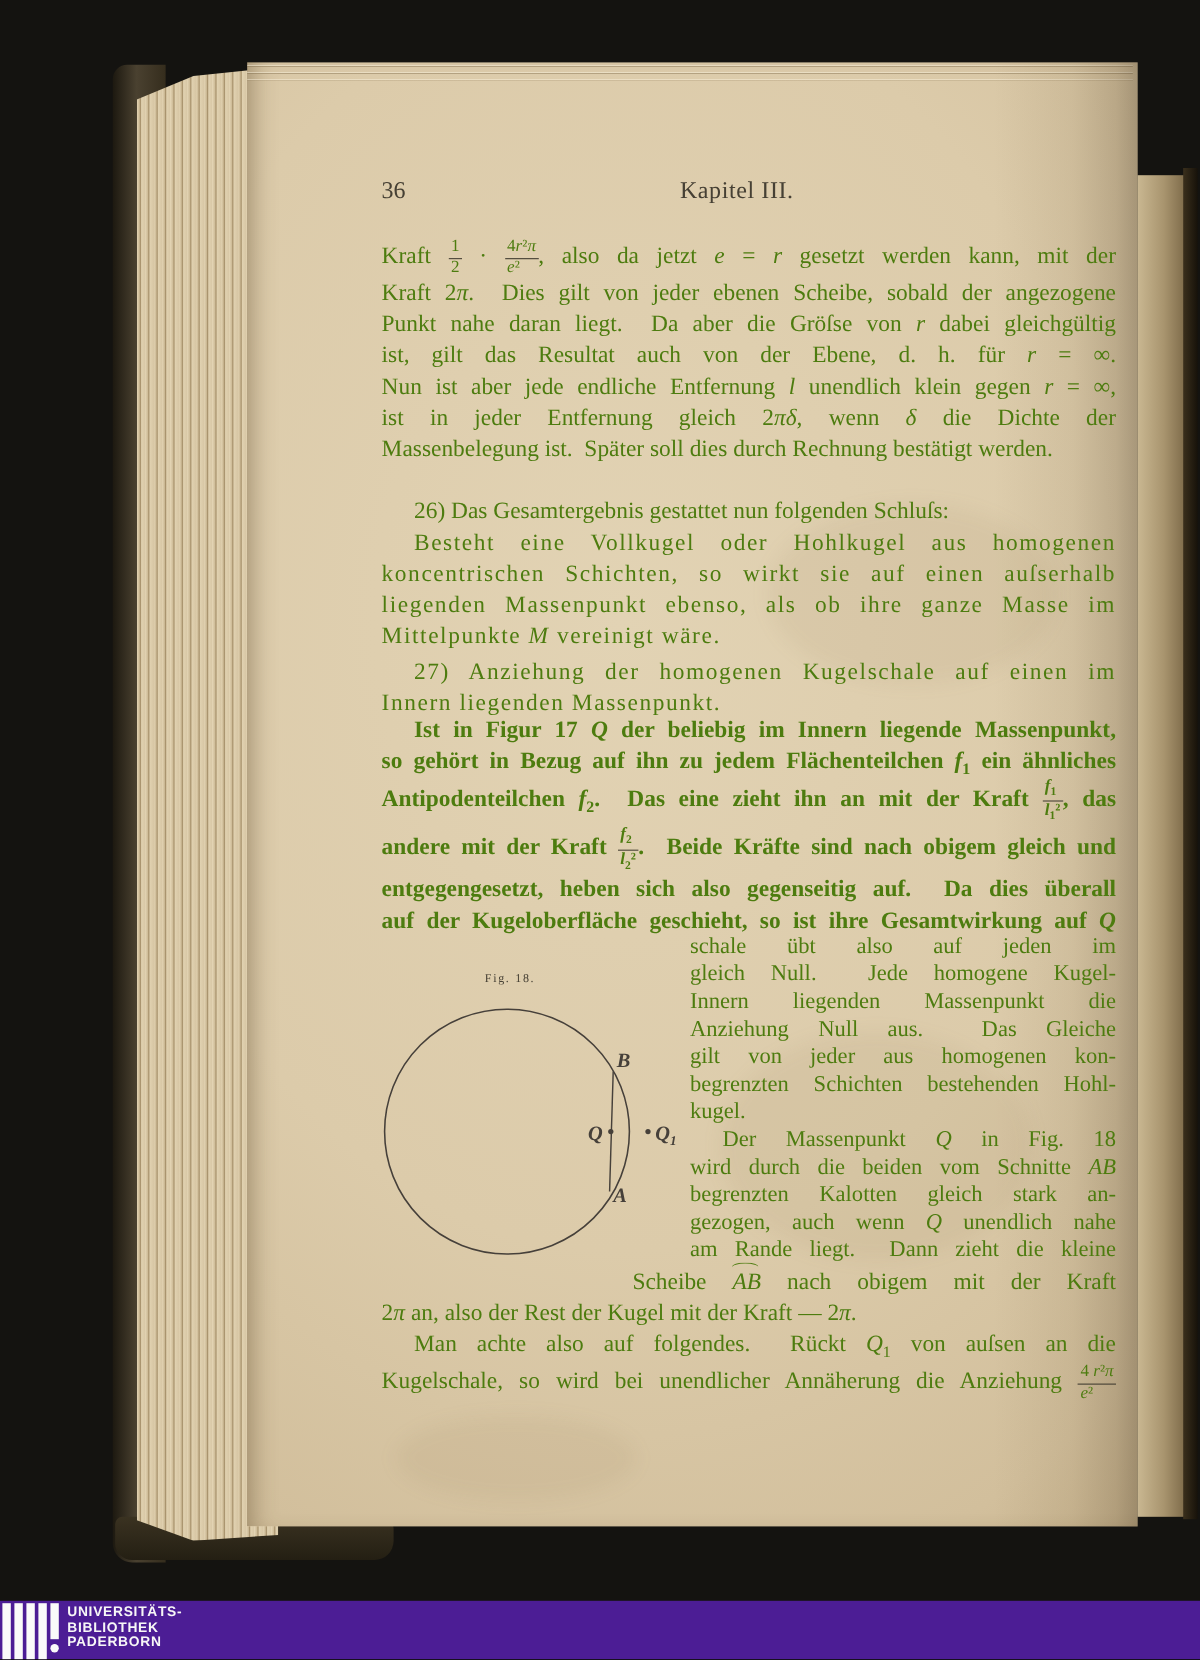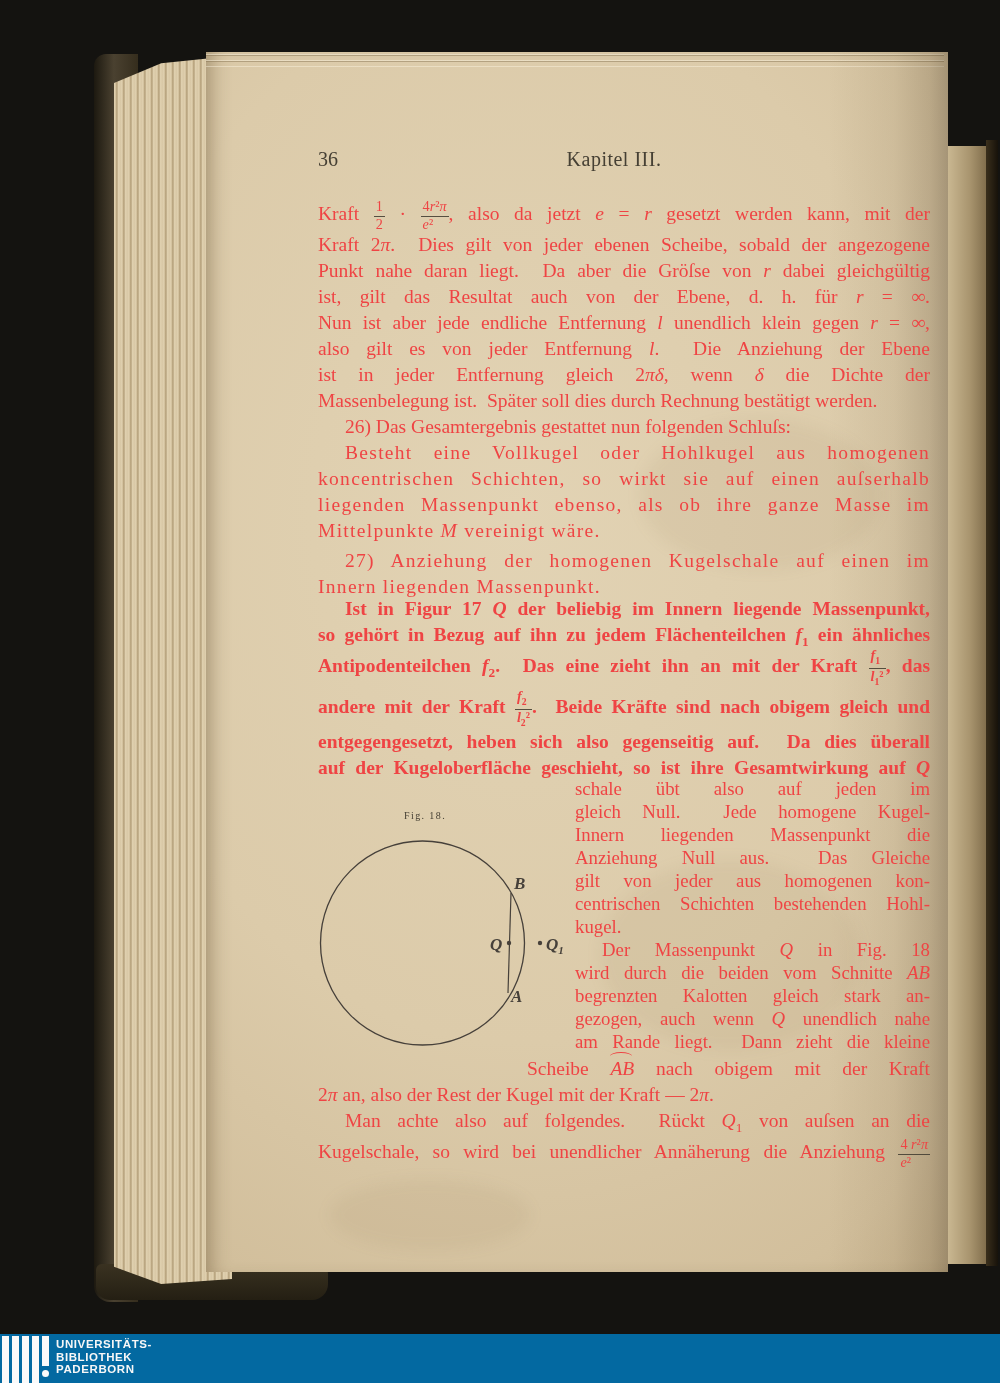--- a/index.html
+++ b/index.html
@@ -27,42 +27,42 @@
   .page-right{position:absolute;left:948px;top:146px;width:40px;height:1118px;
       background:linear-gradient(90deg,#c9b791,#a8946e 55%,#7d6a49);}
   .spine-right{position:absolute;left:986px;top:140px;width:12px;height:1126px;
       background:linear-gradient(90deg,#3a2f1c,#17120a);}
   .stain{position:absolute;border-radius:50%;background:rgba(140,115,75,.08);filter:blur(7px);}
   .stain.s1{left:640px;top:420px;width:240px;height:150px;}
   .stain.s2{left:600px;top:860px;width:260px;height:190px;}
   .stain.s3{left:330px;top:1180px;width:200px;height:70px;}
 
   
-  .tb{position:absolute;font-size:19.5px;color:#ef4444;}
+  .tb{position:absolute;font-size:19.5px;color:#4d7c0f;}
   .line{height:26px;line-height:26px;text-align:justify;text-align-last:justify;text-justify:inter-word;}
   .line.noj{text-align-last:left;}
   .line.ind{padding-left:27px;}
   .line.sp{letter-spacing:1.3px;}
   .line.tall{height:36px;line-height:36px;}
   .line.tall2{height:45px;line-height:45px;}
   .rc .line{height:23px;line-height:23px;font-size:18.8px;}
   .fr{display:inline-block;vertical-align:middle;text-align:center;font-size:73%;line-height:1.08;letter-spacing:0;}
   .fr .n{display:block;border-bottom:1px solid rgba(70,64,52,.9);padding:0 2px 1px;}
   .fr .d{display:block;padding:0 2px;}
   sub{font-size:68%;}
   .arc{position:relative;display:inline-block;}
   .arc::before{content:'';position:absolute;left:0;right:2px;top:-4px;height:7px;
       border-top:1.5px solid currentColor;border-radius:100% 100% 0 0;}
   .hdr-num{position:absolute;left:318px;top:148px;font-size:20px;}
   .hdr-title{position:absolute;left:308px;top:148px;width:612px;text-align:center;font-size:20px;letter-spacing:.5px;}
   .figcap{position:absolute;left:404px;top:810px;font-size:10px;letter-spacing:1.4px;}
   .figsvg{position:absolute;left:312px;top:832px;}
 
   
-  .band{position:absolute;left:0;top:1334px;width:1000px;height:49px;background:#0369a1;}
+  .band{position:absolute;left:0;top:1334px;width:1000px;height:49px;background:#4c1d95;}
   .band .bar{position:absolute;top:2px;width:7px;height:47px;background:#fafafa;}
   .band .bar.b5{height:30px;}
   .band .dot{position:absolute;left:42px;top:36px;width:7px;height:7px;border-radius:50%;background:#fafafa;}
   .band-text{position:absolute;left:56px;top:4px;font-family:"Liberation Sans",sans-serif;
       font-weight:bold;font-size:11.5px;line-height:12.5px;color:#f7f7f7;letter-spacing:.6px;}
 </style>
 </head>
 <body>
 
 <div class="stage">
@@ -79,21 +79,20 @@
 
   <div class="hdr-num">36</div>
   <div class="hdr-title">Kapitel III.</div>
 
   <div class="tb" style="left:318px;top:196px;width:612px;">
       <div class="line tall">Kraft <span class="fr"><span class="n">1</span><span class="d">2</span></span> · <span class="fr"><span class="n">4<i>r</i>²<i>π</i></span><span class="d"><i>e</i>²</span></span>, also da jetzt <i>e</i> = <i>r</i> gesetzt werden kann, mit der</div>
       <div class="line">Kraft 2<i>π</i>.&nbsp; Dies gilt von jeder ebenen Scheibe, sobald der angezogene</div>
       <div class="line">Punkt nahe daran liegt.&nbsp; Da aber die Gröſse von <i>r</i> dabei gleichgültig</div>
       <div class="line">ist, gilt das Resultat auch von der Ebene, d. h. für <i>r</i> = ∞.</div>
       <div class="line">Nun ist aber jede endliche Entfernung <i>l</i> unendlich klein gegen <i>r</i> = ∞,</div>
-      <div class="line">also gilt es von jeder Entfernung <i>l</i>.&nbsp; Die Anziehung der Ebene</div>
       <div class="line">ist in jeder Entfernung gleich 2<i>πδ</i>, wenn <i>δ</i> die Dichte der</div>
       <div class="line noj">Massenbelegung ist.&nbsp; Später soll dies durch Rechnung bestätigt werden.</div>
     </div>
   <div class="tb" style="left:318px;top:414px;width:612px;">
       <div class="line ind noj">26) Das Gesamtergebnis gestattet nun folgenden Schluſs:</div>
       <div class="line ind sp">Besteht eine Vollkugel oder Hohlkugel aus homogenen</div>
       <div class="line sp">koncentrischen Schichten, so wirkt sie auf einen auſserhalb</div>
       <div class="line sp">liegenden Massenpunkt ebenso, als ob ihre ganze Masse im</div>
       <div class="line sp noj">Mittelpunkte <i>M</i> vereinigt wäre.</div>
     </div>
@@ -108,21 +107,21 @@
       <div class="line tall2">andere mit der Kraft <span class="fr"><span class="n"><i>f</i><sub>2</sub></span><span class="d"><i>l</i><sub>2</sub>²</span></span>.&nbsp; Beide Kräfte sind nach obigem gleich und</div>
       <div class="line">entgegengesetzt, heben sich also gegenseitig auf.&nbsp; Da dies überall</div>
       <div class="line">auf der Kugeloberfläche geschieht, so ist ihre Gesamtwirkung auf <i>Q</i></div>
     </div>
   <div class="tb rc" style="left:575px;top:777px;width:355px;">
       <div class="line">schale übt also auf jeden im</div>
       <div class="line">gleich Null.&nbsp; Jede homogene Kugel-</div>
       <div class="line">Innern liegenden Massenpunkt die</div>
       <div class="line">Anziehung Null aus.&nbsp; Das Gleiche</div>
       <div class="line">gilt von jeder aus homogenen kon-</div>
-      <div class="line">centrischen Schichten bestehenden Hohl-</div>
+      <div class="line">begrenzten Schichten bestehenden Hohl-</div>
       <div class="line noj">kugel.</div>
       <div class="line ind">Der Massenpunkt <i>Q</i> in Fig. 18</div>
       <div class="line">wird durch die beiden vom Schnitte <i>AB</i></div>
       <div class="line">begrenzten Kalotten gleich stark an-</div>
       <div class="line">gezogen, auch wenn <i>Q</i> unendlich nahe</div>
       <div class="line">am Rande liegt.&nbsp; Dann zieht die kleine</div>
     </div>
   <div class="tb" style="left:527px;top:1056px;width:403px;">
       <div class="line">Scheibe <span class="arc"><i>AB</i></span> nach obigem mit der Kraft</div>
     </div>

